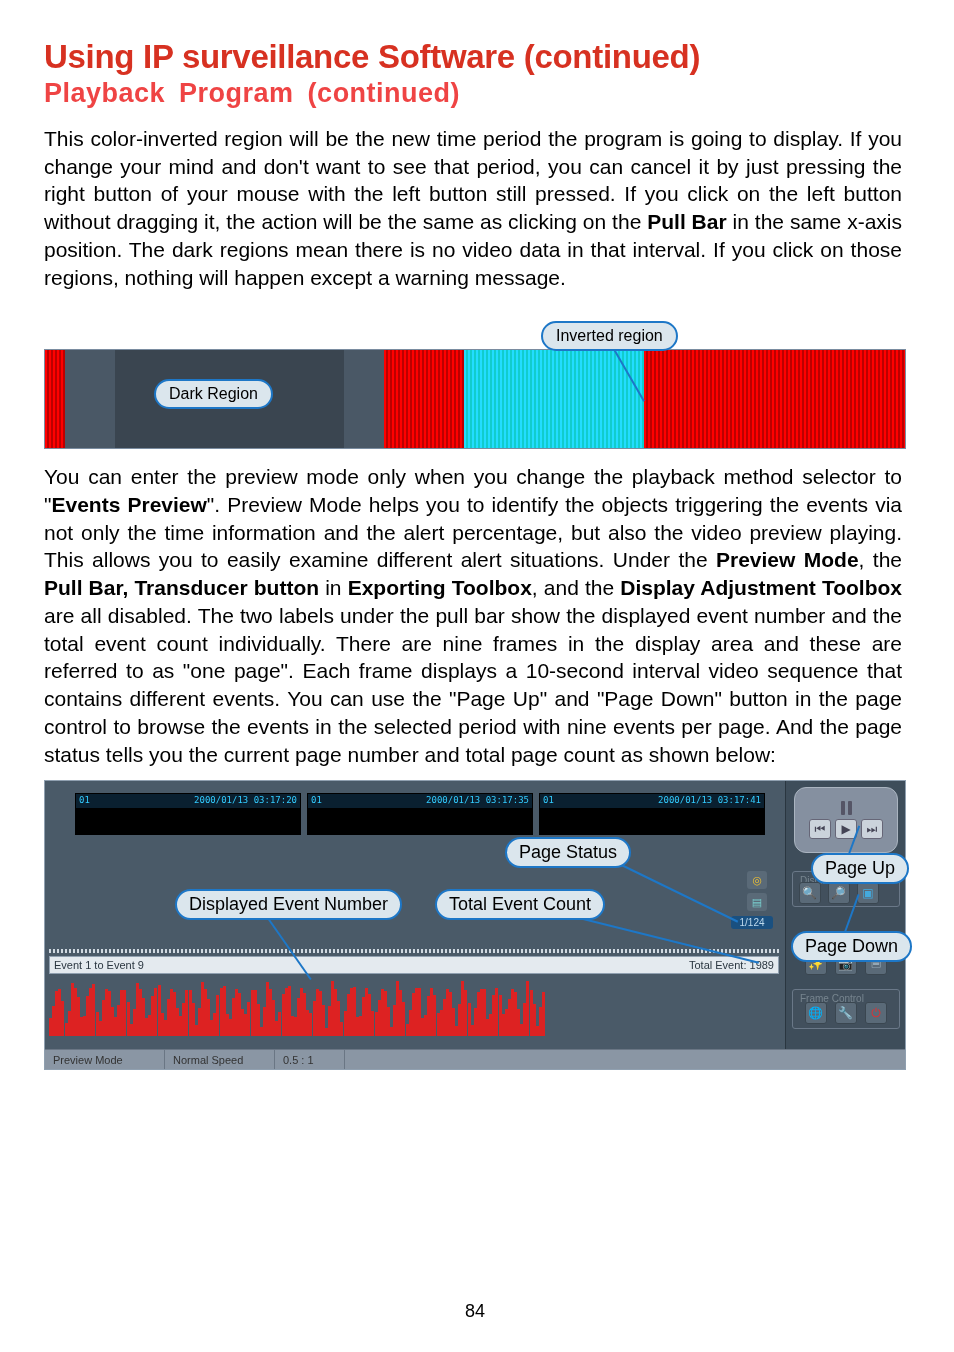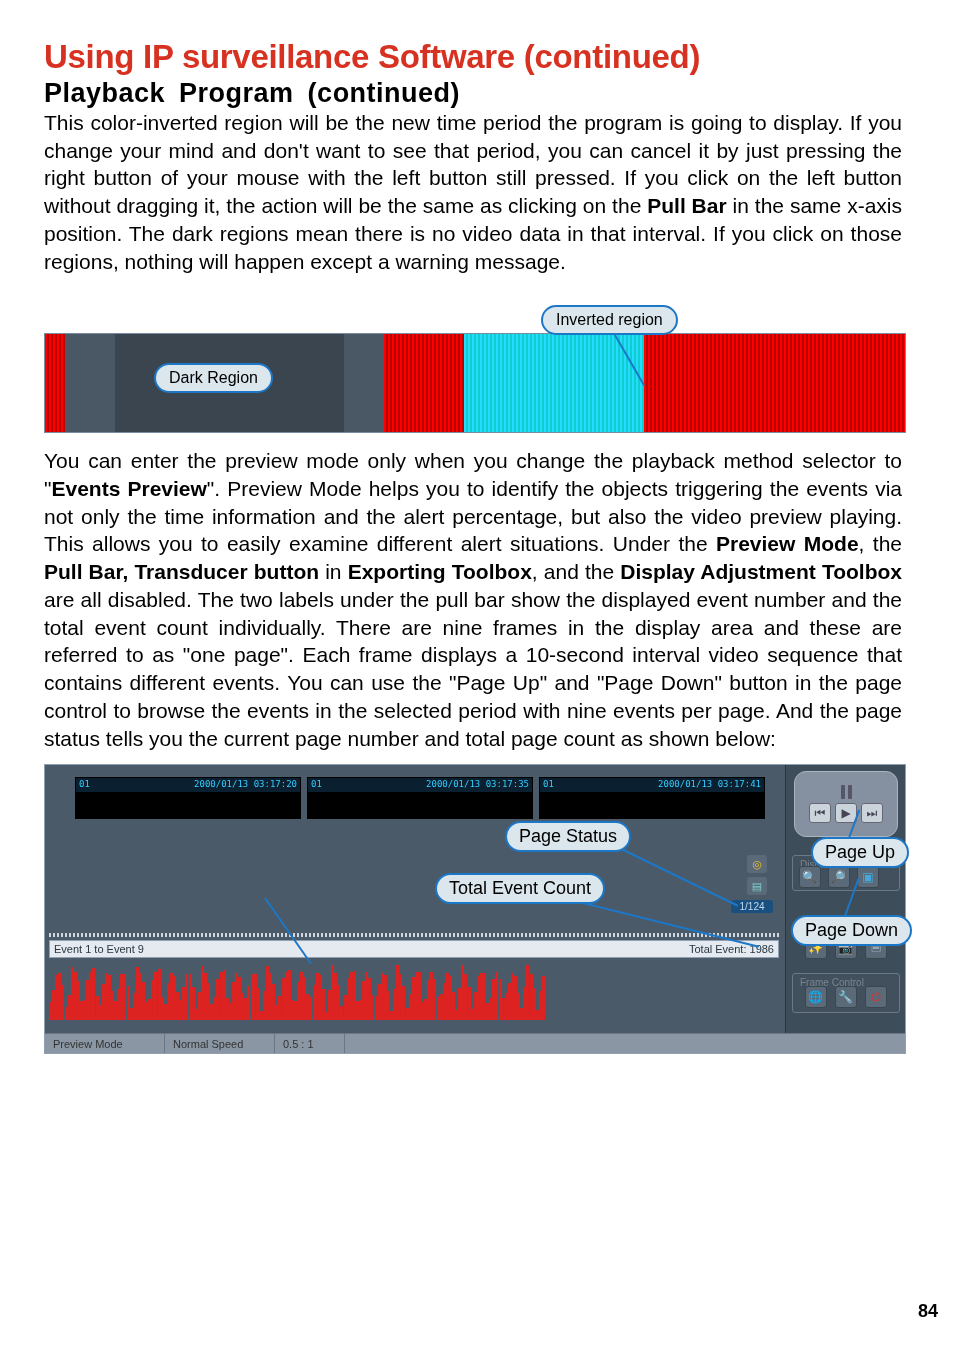--- a/index.html
+++ b/index.html
@@ -17,21 +17,22 @@
   .title {
     font-size: 33px;
     font-weight: bold;
     color: #d73121;
     letter-spacing: -0.3px;
     margin-bottom: 2px;
   }
   .subtitle {
     font-size: 27px;
     font-weight: bold;
-    color: #000000;
+    color: #ef4444;
+    margin-bottom: 16px;
     letter-spacing: 0.5px;
     word-spacing: 6px;
   }
   .paragraph {
     font-size: 21px;
     line-height: 1.32;
     text-align: justify;
     margin-bottom: 12px;
   }
   .bold { font-weight: bold; }
@@ -244,23 +245,23 @@
     left:702px; top:90px;
     display:flex; flex-direction:column;
     gap:4px;
   }
   .si { width:20px; height:18px; background:#5a6a78; border-radius:3px; display:flex; align-items:center; justify-content:center; font-size:11px; }
   .si.y { color:#f4c430; }
   .si.b { color:#7cc; }
 
   .pagenum {
     position:absolute;
-    bottom:30px; left:0; right:16px;
-    text-align:right;
-    font-weight:bold;
+    bottom:30px; left:0; right:4px;
+    text-align:center;
+    font-weight:normal;
     font-size:18px;
   }
 
   
   .fig2 .callout { font-size:18px; padding:3px 12px; }
 
 </style>
 </head>
 <body>
 
@@ -322,36 +323,37 @@
         <div class="pframe-head">
             <span>01</span>
             <span>2000/01/13 03:17:41</span>
           </div>
       </div>
     </div>
 
     <div class="callout" style="left:460px; top:56px;">Page Status</div>
     <div class="calloutLine" style="left:558px; top:74px; width:150px; transform:rotate(26deg);"></div>
 
+    <div class="callout" style="left:130px; top:108px;">Displayed Event Number</div>
     <div class="calloutLine" style="left:220px; top:132px; width:80px; transform:rotate(55deg);"></div>
 
     <div class="callout" style="left:390px; top:108px;">Total Event Count</div>
     <div class="calloutLine" style="left:510px; top:130px; width:210px; transform:rotate(14deg);"></div>
 
     <div class="small-icons">
       <div class="si y">◎</div>
       <div class="si b">▤</div>
     </div>
 
     <div class="page-status-box">1/124</div>
 
     <div class="dotted-top"></div>
     <div class="event-strip">
       <span>Event 1 to Event 9</span>
-      <span>Total Event: 1986</span>
+      <span>Total Event: 1989</span>
     </div>
 
     <div class="waveform" id="wf">
         <div style="left: 0px; height: 18px;"></div>
         <div style="left: 3.1px; height: 30.5857px;"></div>
         <div style="left: 6.2px; height: 45.2816px;"></div>
         <div style="left: 9.3px; height: 46.9539px;"></div>
         <div style="left: 12.4px; height: 35.0185px;"></div>
         <div style="left: 15.5px; height: 13.6448px;"></div>
         <div style="left: 18.6px; height: 25.7008px;"></div>

